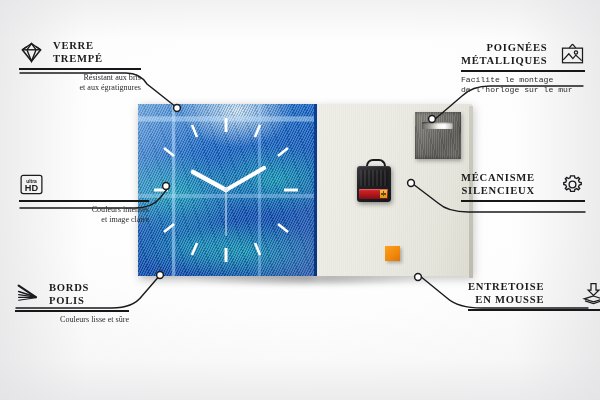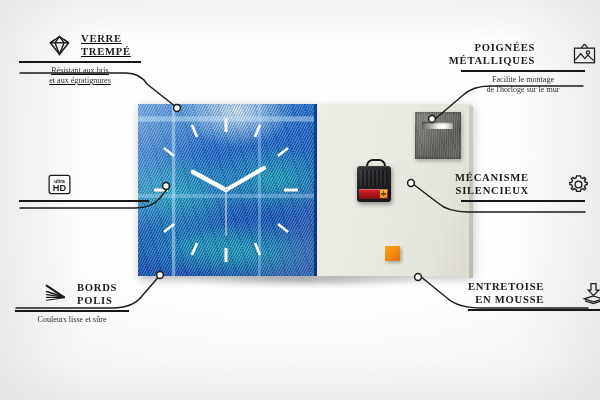--- a/index.html
+++ b/index.html
@@ -144,26 +144,26 @@
     letter-spacing:.75px;color:#1b1b1d;text-transform:uppercase;
     white-space:pre-line;
   }
   .co-rule{height:1.5px;background:#17171a;margin:3px 0 3.5px;}
   .co-desc{
     font-family:"Liberation Serif", serif;
     font-size:8.1px;line-height:10.2px;color:#2d2d30;white-space:pre-line;
   }
   .left .co-head{justify-content:flex-start;}
   .left .co-title{text-align:left;}
-  .left .co-desc{text-align:center;}
-  .right .co-head{justify-content:center;}
+  .left .co-desc{text-align:right;}
+  .right .co-head{justify-content:space-between;}
   .right .co-title{text-align:right;}
-  .right .co-desc{text-align:center;}
-
-  .ico{width:25px;height:25px;flex:0 0 25px;display:block;margin-left:28px;}
+  .right .co-desc{text-align:left;font-family:Liberation Mono, monospace;}
+
+  .ico{width:25px;height:25px;flex:0 0 25px;display:block;}
   .ico svg{display:block;width:25px;height:25px;}
 
   
   #wires{position:absolute;inset:0;width:600px;height:400px;z-index:5;pointer-events:none;}
 </style>
 </head>
 <body>
 
 <div id="stage">
 
@@ -239,21 +239,21 @@
     <g fill="#ffffff" stroke="#1a1a1c" stroke-width="1.5">
       <circle cx="177" cy="108" r="3.4"></circle>
       <circle cx="166" cy="186" r="3.4"></circle>
       <circle cx="160" cy="275" r="3.4"></circle>
       <circle cx="432" cy="119" r="3.4"></circle>
       <circle cx="411" cy="183" r="3.4"></circle>
       <circle cx="418" cy="277" r="3.4"></circle>
     </g>
   </svg>
 
-  <div class="callout left" style="left:19px;top:33px;width:122px;text-decoration:underline;">
+  <div class="callout left" style="left:19px;top:40px;width:122px;">
     <div class="co-head">
       <span class="ico">
         <svg viewBox="0 0 24 24">
             <g fill="none" stroke="#1b1b1d" stroke-width="1.35">
           <path d="M3.2 9.4 L12 3.4 L20.8 9.4 L12 20.4 Z"></path>
           <path d="M3.2 9.4 H20.8"></path>
               <path d="M7.6 9.4 L12 20.4 L16.4 9.4"></path>
           <path d="M7.6 9.4 L12 3.4 L16.4 9.4"></path>
               <path d="M3.2 9.4 L7.6 6.4"></path>
               <path d="M20.8 9.4 L16.4 6.4"></path>
@@ -272,20 +272,22 @@
     <div class="co-head">
       <span class="ico">
         <svg viewBox="0 0 26 26">
           <rect x="2.2" y="3.4" width="21.6" height="19.2" rx="2.2" ry="2.2" fill="none" stroke="#1b1b1d" stroke-width="1.3"></rect>
           <text x="13" y="11.4" text-anchor="middle" font-family="Liberation Sans, sans-serif" font-size="5.1" font-weight="bold" fill="#1b1b1d">ultra</text>
           <text x="13" y="19.9" text-anchor="middle" font-family="Liberation Sans, sans-serif" font-size="9.6" font-weight="bold" fill="#1b1b1d">HD</text>
         </svg>
       </span>
     </div>
     <div class="co-rule" style="width:130px;"></div>
+    <div class="co-desc">Couleurs intenses
+et image claire</div>
   </div>
 
   <div class="callout left" style="left:15px;top:282px;width:114px;">
     <div class="co-head">
       <span class="ico">
         <svg viewBox="0 0 24 24">
             <g stroke="#1b1b1d" stroke-linecap="round">
           <line x1="3.5" y1="3.5" x2="20" y2="14.5" stroke-width="2.1"></line>
           <line x1="3.5" y1="9.2" x2="20" y2="14.5" stroke-width="1.5"></line>
           <line x1="3.5" y1="12.2" x2="20" y2="14.5" stroke-width="1.2"></line>

